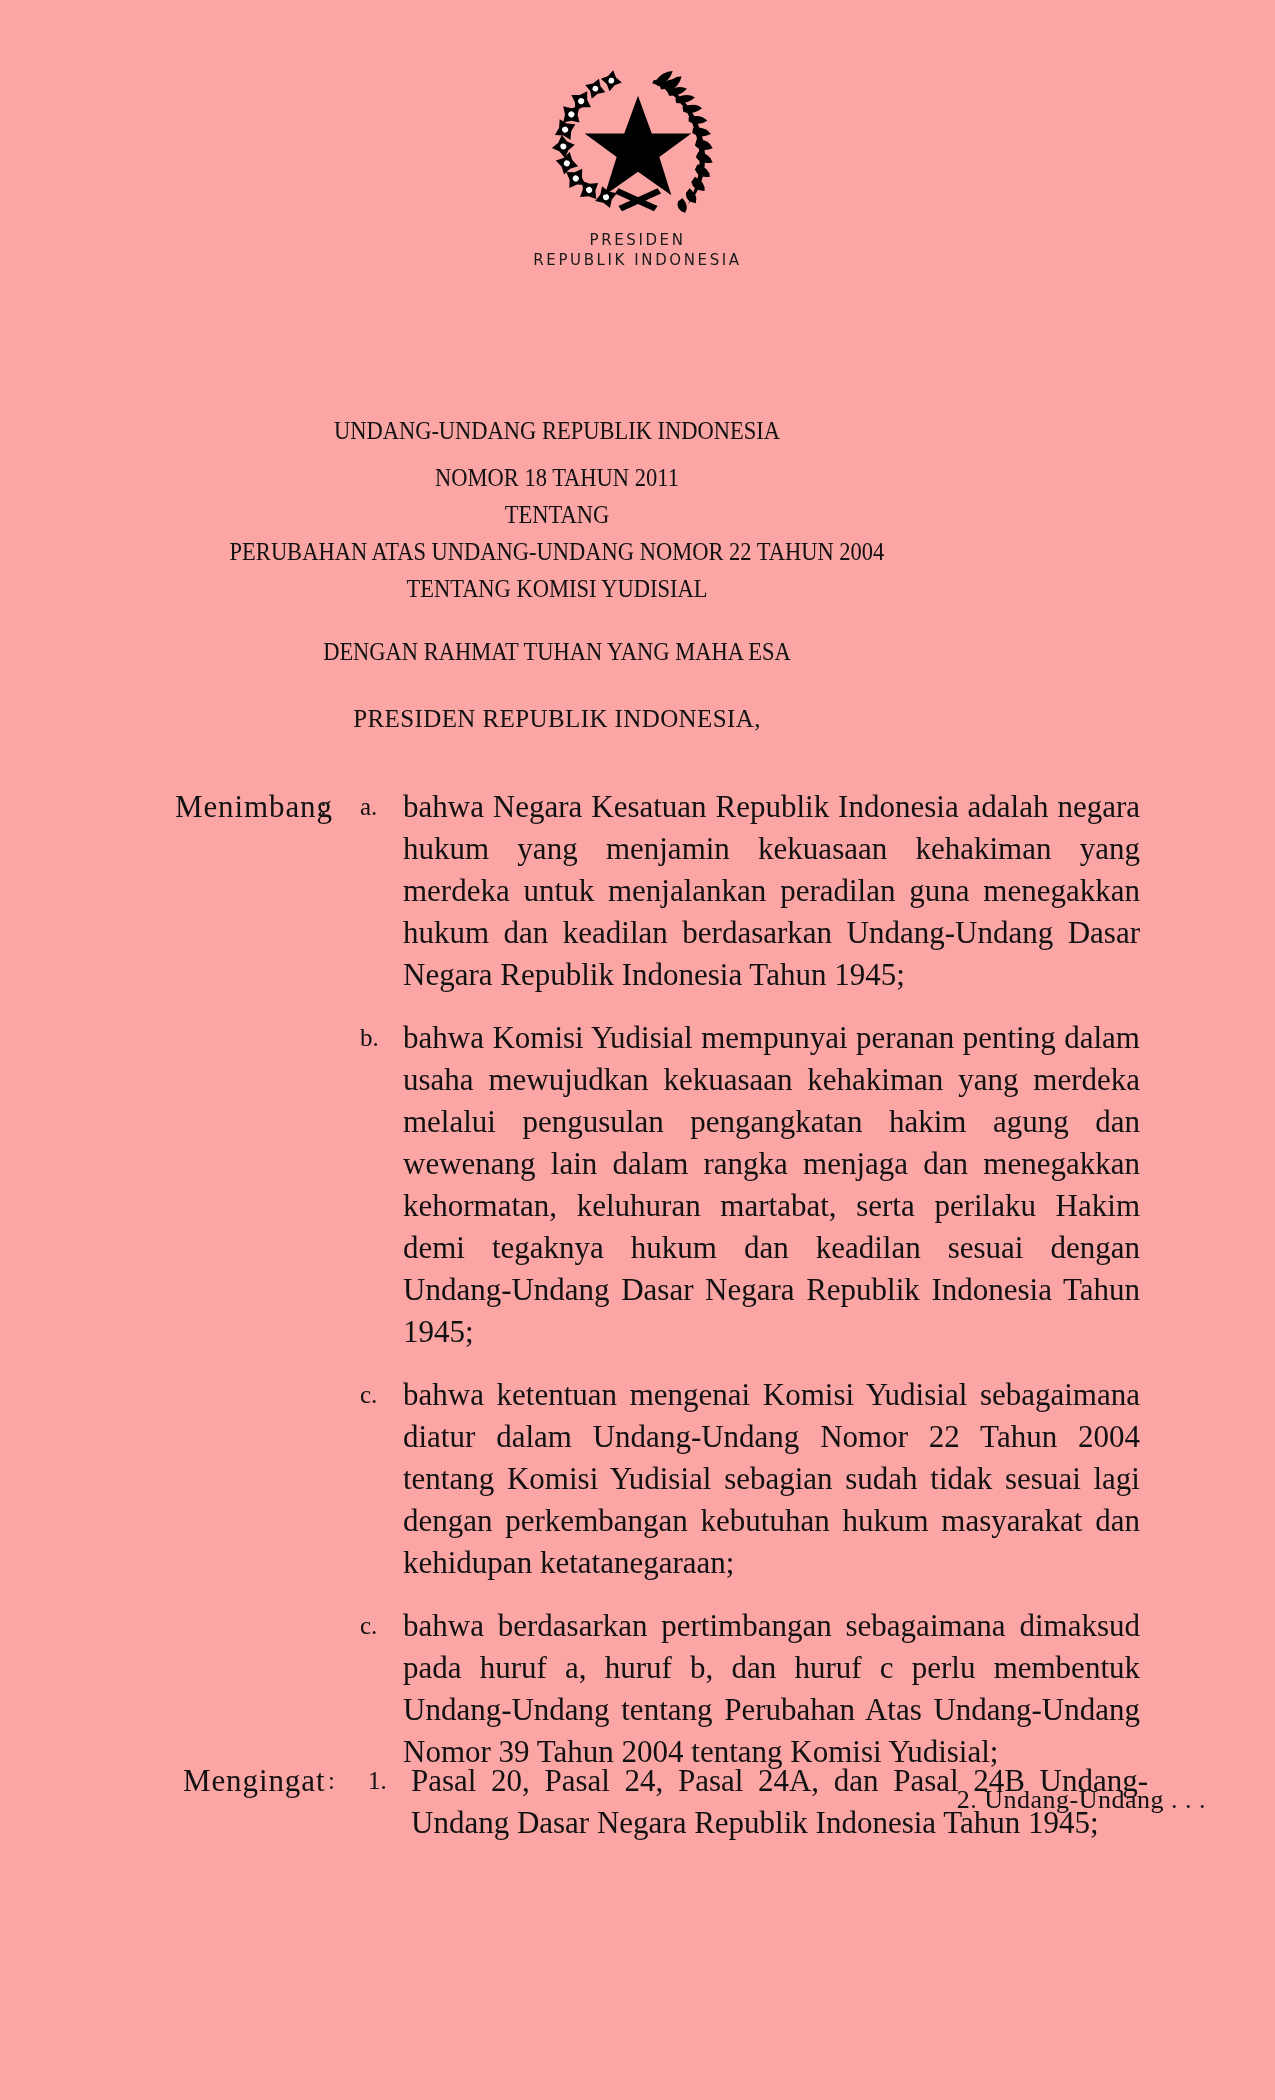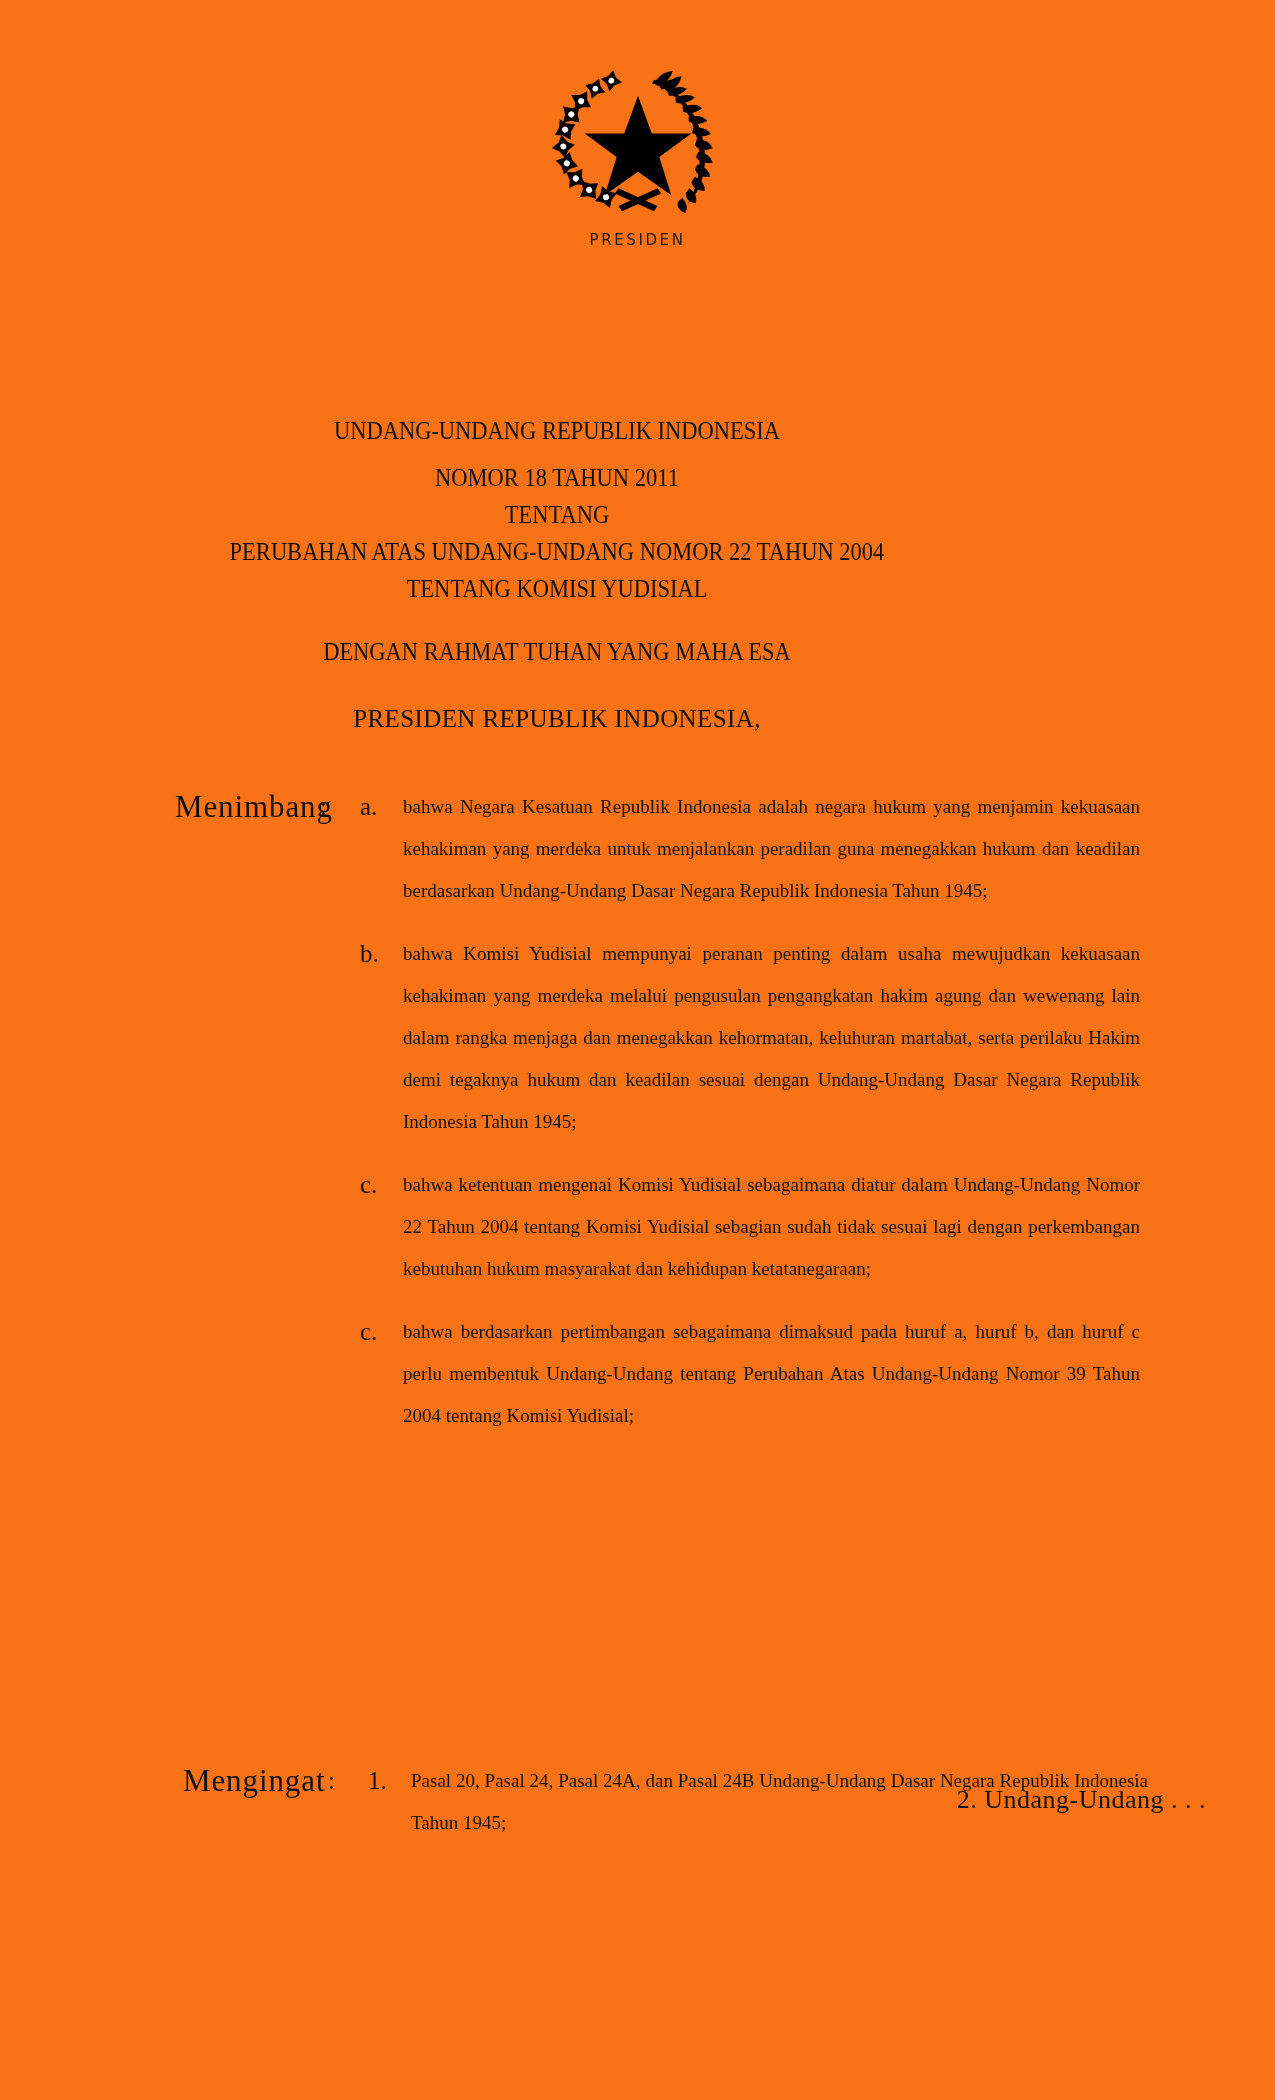--- a/index.html
+++ b/index.html
@@ -5,21 +5,21 @@
 <style>
   html, body {
     margin: 0;
     padding: 0;
     background: #ffffff;
   }
   .page {
     position: relative;
     width: 1275px;
     height: 2100px;
-    background: #f97316;
+    background: #fca5a5;
     margin: 0 auto;
     overflow: hidden;
     font-family: "Liberation Serif", "DejaVu Serif", serif;
     color: #111111;
     -webkit-font-smoothing: antialiased;
   }
 
   
   .emblem-block {
     position: absolute;
@@ -117,21 +117,21 @@
   .clause-item:last-child { margin-bottom: 0; }
   .item-marker {
     flex: 0 0 43px;
     width: 43px;
     font-size: 25px;
     line-height: 42px;
     text-align: left;
   }
   .item-text {
     flex: 1 1 auto;
-    font-size: 19px;
+    font-size: 31px;
     line-height: 42px;
     text-align: justify;
     text-justify: inter-word;
     hyphens: none;
     color: #111111;
   }
 
   
   .catchword {
     position: absolute;
@@ -223,20 +223,21 @@
         </g>
 
         <path d="M74,148 L118,168 L122,162 L78,142 Z"></path>
         <path d="M126,148 L82,168 L78,162 L122,142 Z"></path>
 
         <path d="M100,38 L115.5,80.5 L160,80.5 L124,107 L137.5,150 L100,123.5 L62.5,150 L76,107 L40,80.5 L84.5,80.5 Z"></path>
       </g>
     </svg>
     <div class="emblem-caption">
       <div>PRESIDEN</div>
+      <div>REPUBLIK INDONESIA</div>
     </div>
   </div>
 
   <div class="title-block">
     <div class="t-line">UNDANG-UNDANG REPUBLIK INDONESIA</div>
     <div class="t-gap-sm"></div>
     <div class="t-line">NOMOR 18 TAHUN 2011</div>
     <div class="t-line">TENTANG</div>
     <div class="t-line">PERUBAHAN ATAS UNDANG-UNDANG NOMOR 22 TAHUN 2004</div>
     <div class="t-line">TENTANG KOMISI YUDISIAL</div>

